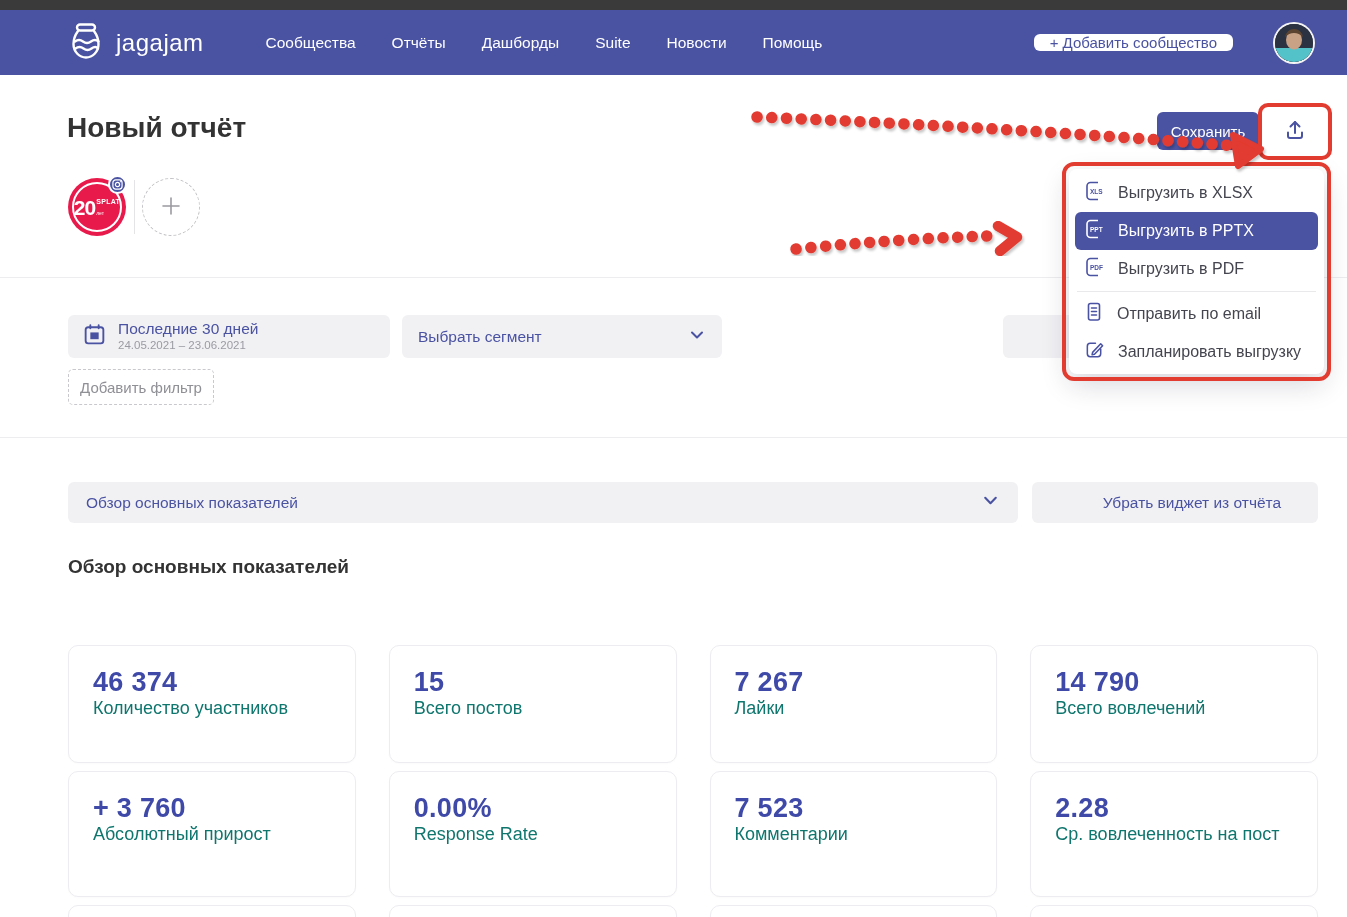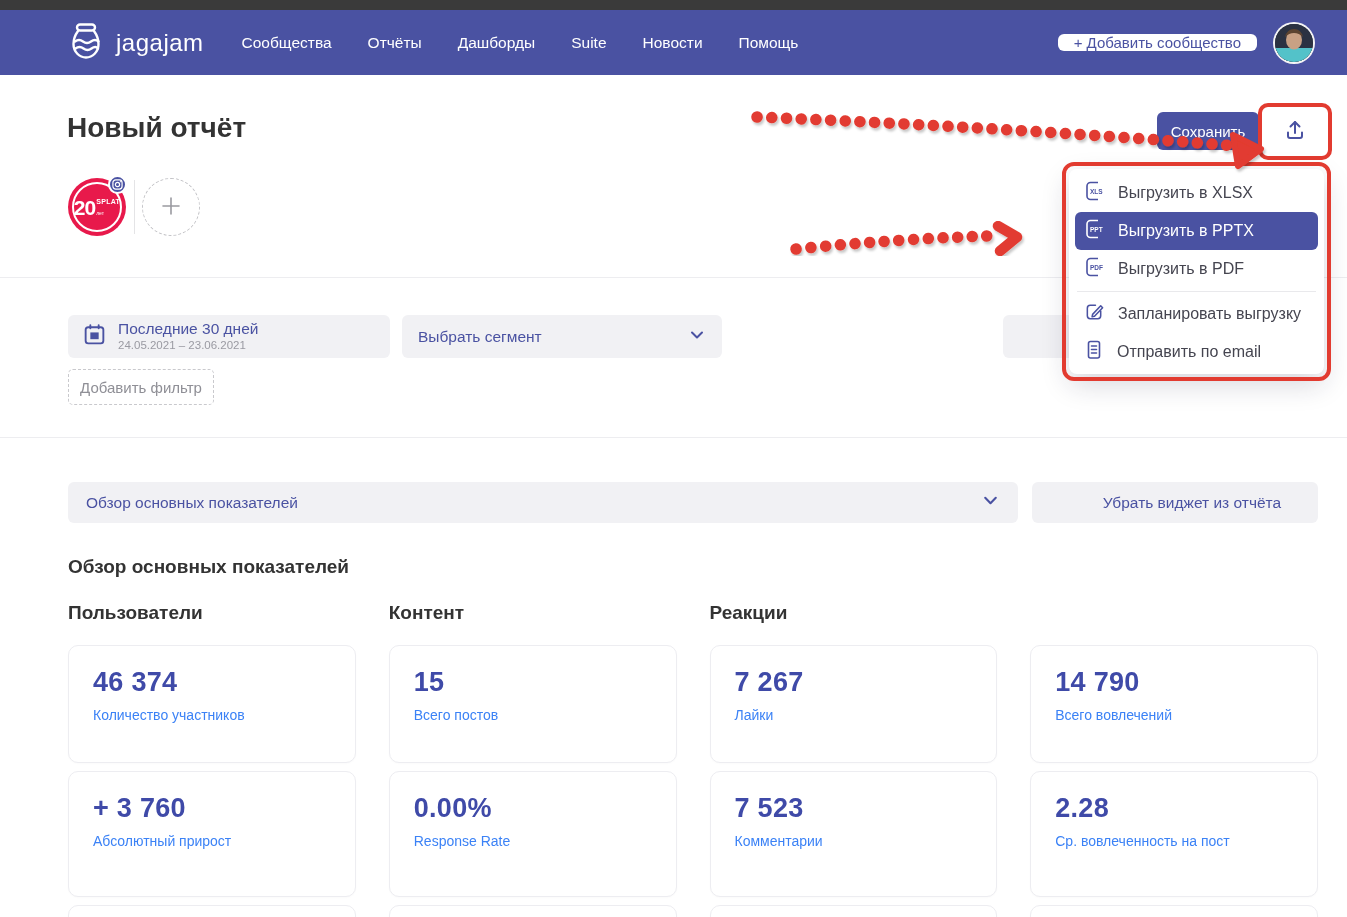--- a/index.html
+++ b/index.html
@@ -5,21 +5,21 @@
   * { margin:0; padding:0; box-sizing:border-box; }
   html,body { width:1347px; height:917px; }
   body { font-family:"Liberation Sans", sans-serif; background:#fff; }
   .page { position:relative; width:1347px; height:917px; overflow:hidden; background:#fff; }
 
   
   .top-strip { position:absolute; left:0; top:0; width:1347px; height:10px; background:#3a3a3a; }
 
   
   .navbar { position:absolute; left:0; top:10px; width:1347px; height:65px; background:#4a52a2;
-            display:flex; align-items:center; padding:0 32px 0 66px; }
+            display:flex; align-items:center; padding:0 32px 0 66px;gap:24px; }
   .brand { display:flex; align-items:center; gap:10px; cursor:pointer; }
   .brand-text { color:#fff; font-size:24px; letter-spacing:.5px; }
   .nav-links { display:flex; gap:36px; margin-left:38px; }
   .nav-link { color:#fff; font-size:15.5px; cursor:pointer; white-space:nowrap; }
   .nav-spacer { flex:1; }
   .add-community-btn { background:#fff; color:#4a52a2; font-size:15px; border:none; border-radius:6px;
             padding:0 16px; cursor:pointer; white-space:nowrap; }
   .nav-avatar { width:42px; height:42px; border-radius:50%; border:2px solid rgba(255,255,255,.95);
             margin-left:16px; overflow:hidden; flex:0 0 auto; cursor:pointer; background:#2b3242; }
 
@@ -72,21 +72,21 @@
   
   .overview-heading { position:absolute; left:68px; top:556px; font-size:19px; font-weight:bold; color:#333; }
   .col-headers { position:absolute; left:68px; top:602px; width:1250px; display:grid;
             grid-template-columns:repeat(4,1fr); column-gap:33px; }
   .col-header { font-size:19px; font-weight:bold; color:#333; }
   .cards-grid { position:absolute; left:68px; top:645px; width:1250px; display:grid;
             grid-template-columns:repeat(4,1fr); grid-template-rows:118px 126px 70px; gap:8px 33px; }
   .metric-card { background:#fff; border:1px solid #ededf1; border-radius:10px; padding:21px 24px;
             box-shadow:0 1px 2px rgba(40,40,60,.02); }
   .metric-value { color:#3f4aa8; font-size:27px; font-weight:bold; letter-spacing:.3px; }
-  .metric-label { color:#3b82f6; font-size:14px; margin-top:9px; }
+  .metric-label { color:#0f766e; font-size:18px; }
 
   
   .menu-annotation { position:absolute; left:1062px; top:162px; width:269px; height:219px;
             border:4px solid #e23b30; border-radius:12px; z-index:22; pointer-events:none; }
   .export-menu { position:absolute; left:1069px; top:169px; width:255px; height:205px; background:#fff;
             border-radius:8px; box-shadow:0 10px 28px rgba(30,30,60,.18); z-index:21; padding:5px 6px; }
   .menu-item { display:flex; align-items:center; gap:13px; height:38px; padding:0 9px; border-radius:6px;
             font-size:16px; color:#454550; cursor:pointer; }
   .menu-item.selected { background:#4a52a2; color:#fff; }
   .menu-divider { height:1px; background:#e9e9ec; margin:3px 2px; }
@@ -210,26 +210,20 @@
     <span>
       <svg width="19" height="19" viewBox="0 0 18 18" fill="none" stroke="#4a52a2" stroke-width="2" stroke-linecap="round" stroke-linejoin="round">
         <path d="M4 6.5 L9 11.5 L14 6.5"></path>
       </svg>
     </span>
   </div>
   <button class="remove-widget-btn">Убрать виджет из отчёта</button>
 
   <h2 class="overview-heading">Обзор основных показателей</h2>
 
-  <div class="col-headers">
-    <span class="col-header">Пользователи</span>
-    <span class="col-header">Контент</span>
-    <span class="col-header">Реакции</span>
-    <span class="col-header"></span>
-  </div>
 
   <div class="cards-grid">
     <div class="metric-card">
       <div class="metric-value">46 374</div>
       <div class="metric-label">Количество участников</div>
     </div>
     <div class="metric-card">
       <div class="metric-value">15</div>
       <div class="metric-label">Всего постов</div>
     </div>
@@ -287,35 +281,35 @@
         <svg width="21" height="22" viewBox="0 0 21 22" fill="none" stroke="#4a52a2" stroke-width="1.6" stroke-linejoin="round">
           <path d="M14 2.5 H6.5 a3.5 3.5 0 0 0 -3.5 3.5 v10 a3.5 3.5 0 0 0 3.5 3.5 H14"></path>
           <text x="6" y="13.5" font-size="6.5" font-weight="bold" fill="#4a52a2" stroke="none" font-family="Liberation Sans, sans-serif">PDF</text>
         </svg>
       </span>
       <span>Выгрузить в PDF</span>
     </div>
     <div class="menu-divider"></div>
     <div class="menu-item">
       <span>
+        <svg width="20" height="22" viewBox="0 0 20 22" fill="none" stroke="#4a52a2" stroke-width="1.6" stroke-linecap="round" stroke-linejoin="round">
+          <rect x="4.5" y="2.5" width="11" height="16.5" rx="2"></rect>
+          <path d="M7.5 7 h5 M7.5 10.5 h5 M7.5 14 h5"></path>
+        </svg>
+      </span>
+      <span>Отправить по email</span>
+    </div>
+    <div class="menu-item">
+      <span>
         <svg width="21" height="22" viewBox="0 0 22 22" fill="none" stroke="#4a52a2" stroke-width="1.6" stroke-linecap="round" stroke-linejoin="round">
           <path d="M12 4 H6.5 a3 3 0 0 0 -3 3 v8 a3 3 0 0 0 3 3 h8 a3 3 0 0 0 3 -3 V10"></path>
           <path d="M9 13.5 L17.5 4.5 L19.5 6.5 L11 15.5 L8.5 16 Z"></path>
         </svg>
       </span>
       <span>Запланировать выгрузку</span>
-    </div>
-    <div class="menu-item">
-      <span>
-        <svg width="20" height="22" viewBox="0 0 20 22" fill="none" stroke="#4a52a2" stroke-width="1.6" stroke-linecap="round" stroke-linejoin="round">
-          <rect x="4.5" y="2.5" width="11" height="16.5" rx="2"></rect>
-          <path d="M7.5 7 h5 M7.5 10.5 h5 M7.5 14 h5"></path>
-        </svg>
-      </span>
-      <span>Отправить по email</span>
     </div>
   </div>
   <div class="menu-annotation"></div>
 
   <svg class="arrows-overlay" width="1347" height="917" viewBox="0 0 1347 917">
     <defs>
       <filter id="ds" x="-20%" y="-20%" width="140%" height="140%">
         <feDropShadow dx="1.5" dy="2.5" stdDeviation="0.8" flood-color="#000000" flood-opacity="0.22"></feDropShadow>
       </filter>
     </defs>

